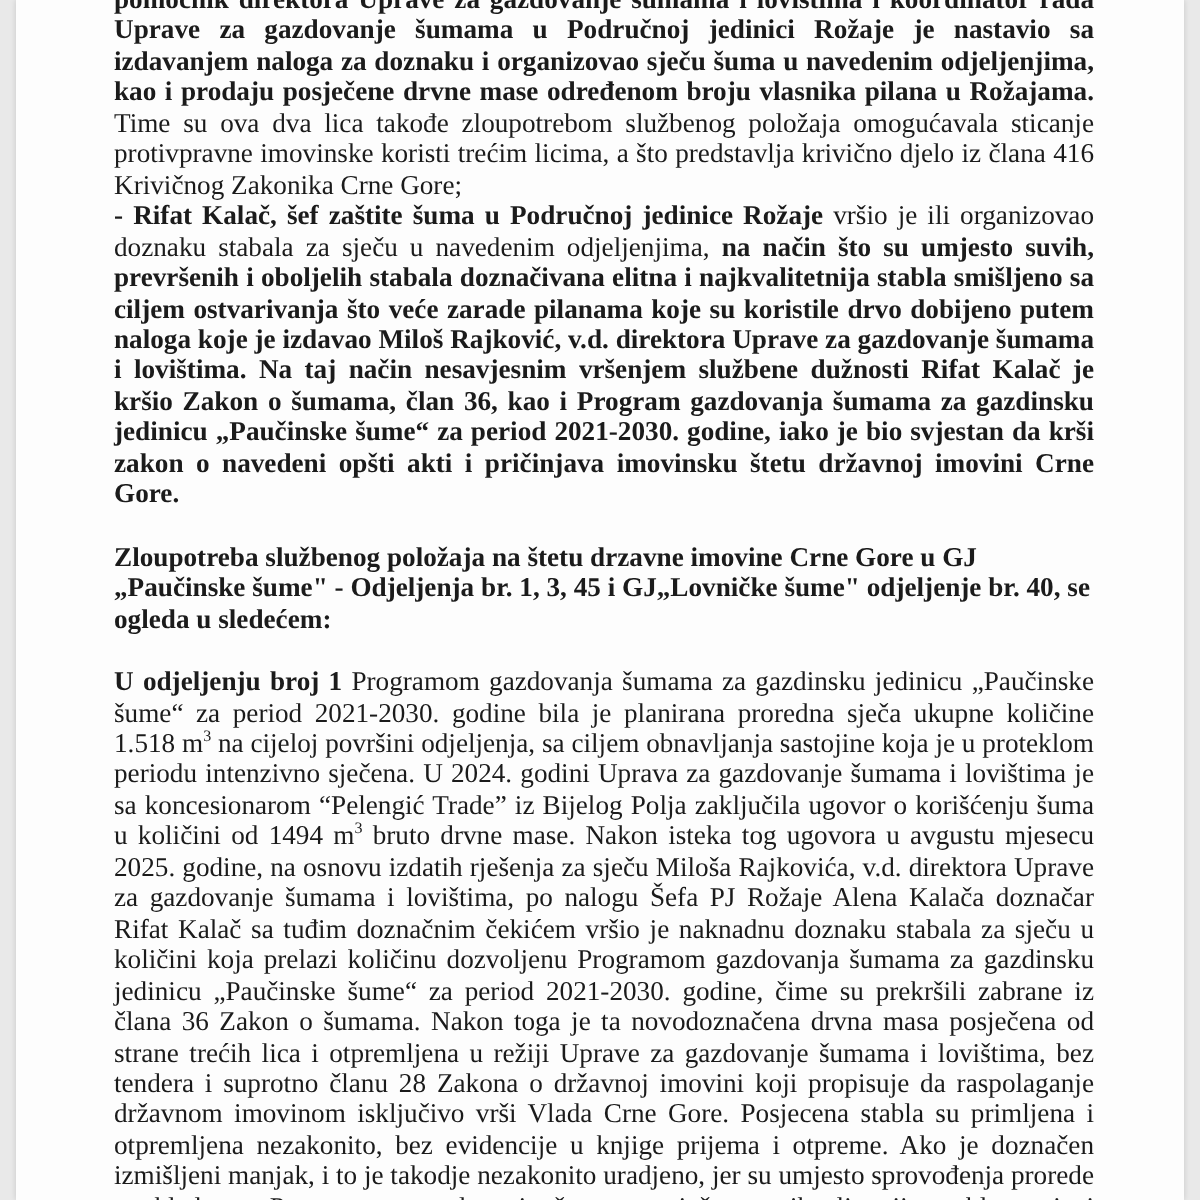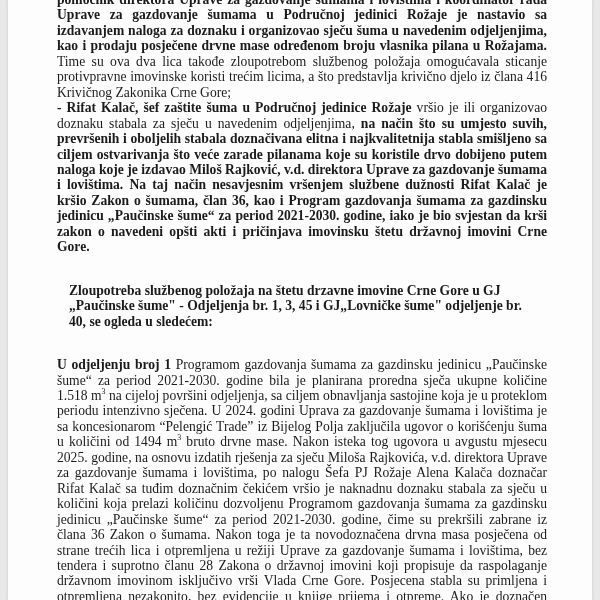--- a/index.html
+++ b/index.html
@@ -11,21 +11,21 @@
   }
   .content {
     position:absolute; left:49px; top:-8px; width:490px;
     font-family:"Liberation Serif", serif; font-size:13.6px; line-height:15.45px;
     color:#1b1b1b;
   }
   .p { margin:0; text-align:justify; }
   .gap { height:16px; }
   .b { font-weight:bold; }
   sup { font-size:8px; line-height:0; vertical-align:super; }
-  .heading { font-weight:bold; margin:12px; }
+  .heading { font-weight:bold; margin:0; }
 </style>
 </head>
 <body>
 
 <div class="page">
   <div class="content">
 
     <p class="p"><span class="b">pomoćnik direktora Uprave za gazdovanje šumama i lovištima i koordinator rada Uprave za gazdovanje šumama u Područnoj jedinici Rožaje je nastavio sa izdavanjem naloga za doznaku i organizovao sječu šuma u navedenim odjeljenjima, kao i prodaju posječene drvne mase određenom broju vlasnika pilana u Rožajama.</span><span> Time su ova dva lica takođe zloupotrebom službenog položaja omogućavala sticanje protivpravne imovinske koristi trećim licima, a što predstavlja krivično djelo iz člana 416 Krivičnog Zakonika Crne Gore;</span></p>
 
     <p class="p"><span class="b">- Rifat Kalač, šef zaštite šuma u Područnoj jedinice Rožaje</span><span> vršio je ili organizovao doznaku stabala za sječu u navedenim odjeljenjima, </span><span class="b">na način što su umjesto suvih, prevršenih i oboljelih stabala doznačivana elitna i najkvalitetnija stabla smišljeno sa ciljem ostvarivanja što veće zarade pilanama koje su koristile drvo dobijeno putem naloga koje je izdavao Miloš Rajković, v.d. direktora Uprave za gazdovanje šumama i lovištima. Na taj način nesavjesnim vršenjem službene dužnosti Rifat Kalač je kršio Zakon o šumama, član 36, kao i Program gazdovanja šumama za gazdinsku jedinicu „Paučinske šume“ za period 2021-2030. godine, iako je bio svjestan da krši zakon o navedeni opšti akti i pričinjava imovinsku štetu državnoj imovini Crne Gore.</span></p>

